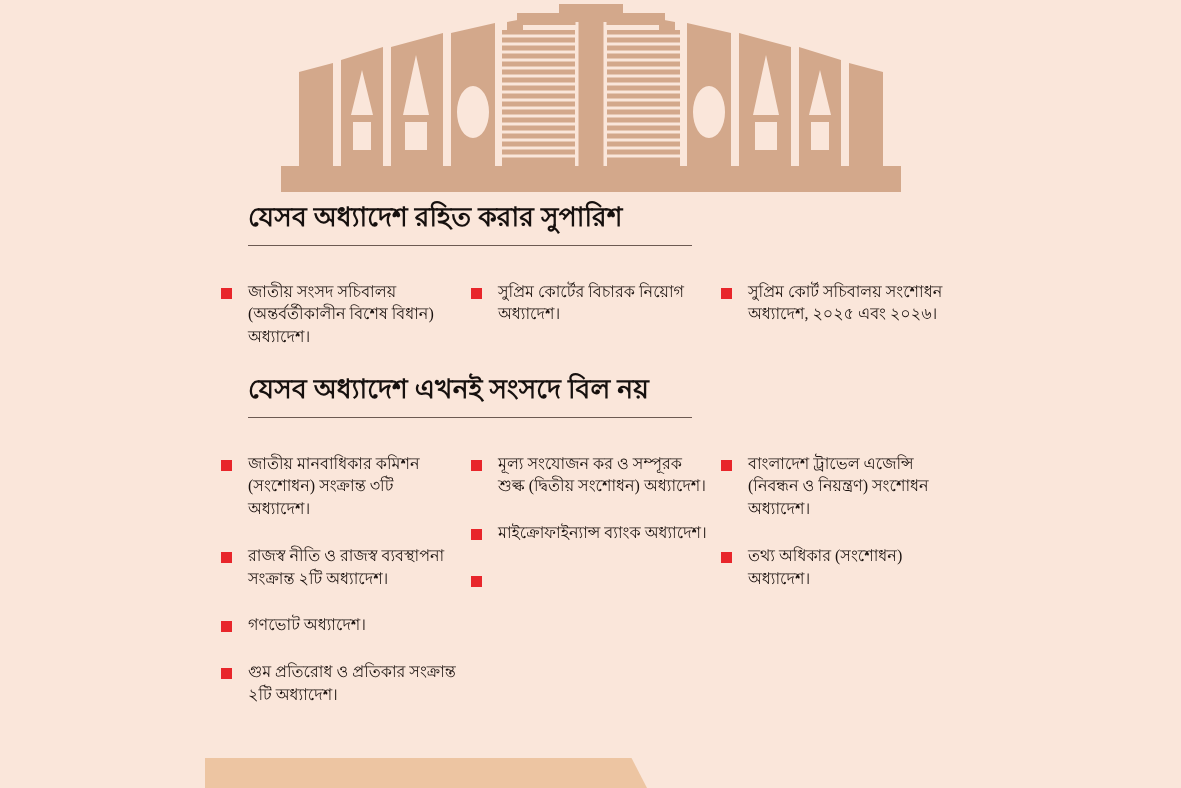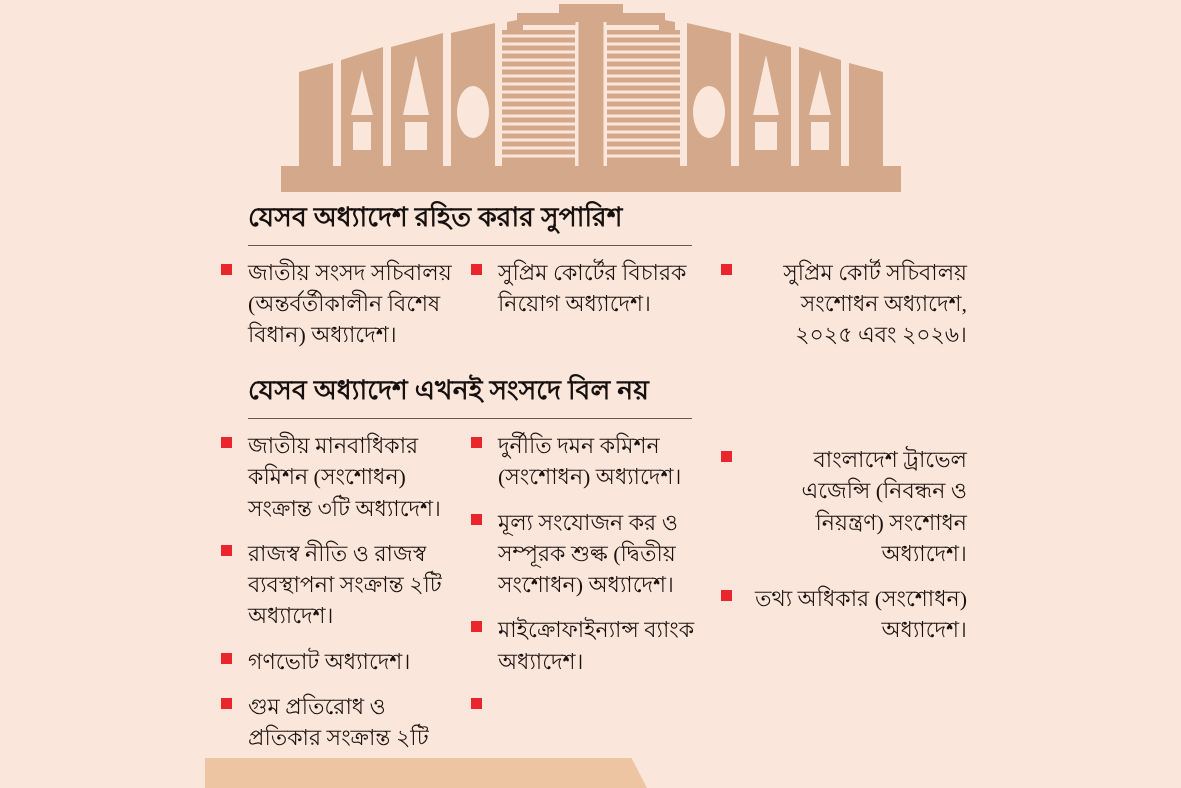--- a/index.html
+++ b/index.html
@@ -68,35 +68,36 @@
     display: flex;
     flex-direction: row;
     align-items: flex-start;
   }
   .col {
     width: 250px;
     flex: 0 0 250px;
     box-sizing: border-box;
     padding-right: 8px;
   }
-  .col-3 { width: 260px; flex: 0 0 260px; text-align: right; }
+  .col-3 { width: 260px; flex: 0 0 260px; }
 
   ul.items {
     list-style: none;
     margin: 0;
     padding: 0;
   }
   ul.items li {
     position: relative;
     padding-left: 33px;
     margin-bottom: 14px;
     font-family: "Liberation Serif", "DejaVu Serif", serif;
-    font-size: 22px;
+    font-size: 16px;
     line-height: 1.42;
     color: #1c1310;
+    margin-top: 24px;
   }
   ul.items li:last-child { margin-bottom: 0; }
   ul.items li .bullet {
     position: absolute;
     left: 6px;
     top: 7px;
     width: 11px;
     height: 11px;
     background: #e8262b;
     display: block;
@@ -266,24 +267,20 @@
             <li>
               <span class="bullet"></span>
               <span class="txt">গুম প্রতিরোধ ও প্রতিকার সংক্রান্ত ২টি অধ্যাদেশ।</span>
             </li>
           </ul>
         </div>
         <div class="col">
           <ul class="items">
             <li>
               <span class="bullet"></span>
-              <span class="txt">দুর্নীতি দমন কমিশন (সংশোধন) অধ্যাদেশ।</span>
-            </li>
-            <li>
-              <span class="bullet"></span>
               <span class="txt">মূল্য সংযোজন কর ও সম্পূরক শুল্ক (দ্বিতীয় সংশোধন) অধ্যাদেশ।</span>
             </li>
             <li>
               <span class="bullet"></span>
               <span class="txt">মাইক্রোফাইন্যান্স ব্যাংক অধ্যাদেশ।</span>
             </li>
             <li>
               <span class="bullet"></span>
             </li>
           </ul>

